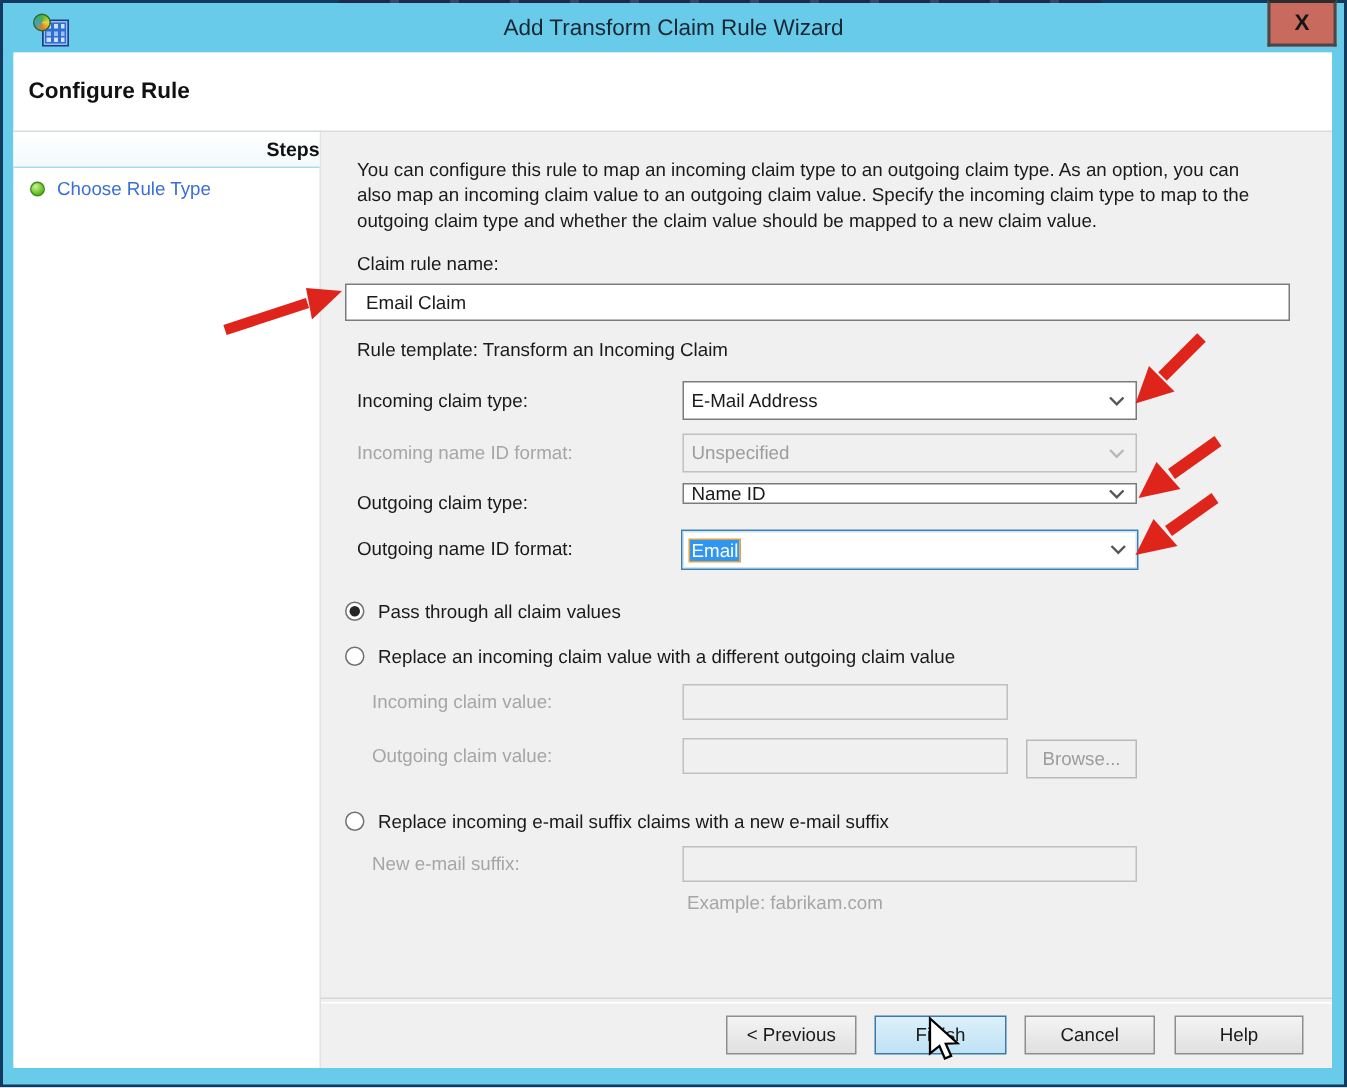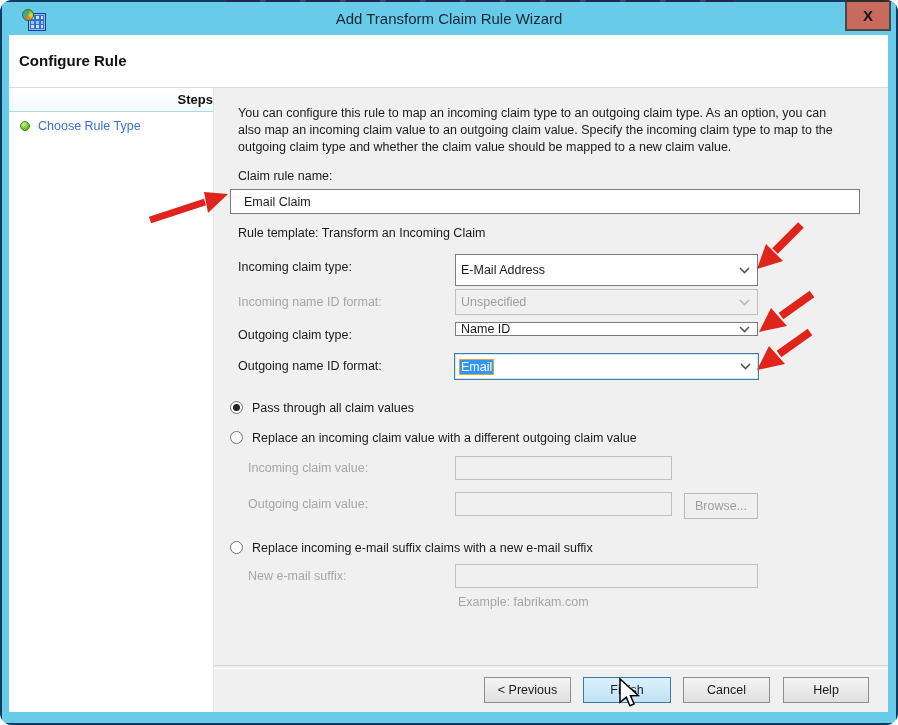--- a/index.html
+++ b/index.html
@@ -1,16 +1,16 @@
 <!DOCTYPE html>
 <html><head>
 <meta charset="utf-8">
 <style>
   html,body{margin:0;padding:0;background:#ffffff;font-family:"Liberation Sans",sans-serif;}
-  .stage{position:relative;width:898px;height:725px;overflow:hidden;background:#ffffff;border-radius:12px;-webkit-font-smoothing:antialiased;}
+  .stage{position:relative;width:898px;height:725px;overflow:hidden;background:#ffffff;-webkit-font-smoothing:antialiased;}
   
   .frame{position:absolute;inset:0;background:#67cbe9;border:2px solid #123a5e;box-sizing:border-box;}
   .top-strip{position:absolute;left:226px;top:0;width:508px;height:6px;background:#20294b;
     background-image:repeating-linear-gradient(90deg,#20294b 0 34px,#39466f 34px 40px);}
   .titlebar{position:absolute;left:2px;top:2px;right:2px;height:33px;background:#67cbe9;}
   .title-text{position:absolute;left:0;right:0;top:8px;text-align:center;font-size:15px;color:#182733;}
   .app-icon{position:absolute;left:20px;top:7px;width:24px;height:22px;}
   .app-icon .globe{position:absolute;left:0;top:0;width:12px;height:12px;border-radius:50%;
     background:conic-gradient(#4caf3e,#e8d23a,#e07a2a,#3aa3c9,#4caf3e);border:1px solid #2b6d2b;box-sizing:border-box;}
   .app-icon .grid{position:absolute;left:7px;top:5px;width:16px;height:16px;background:
@@ -86,21 +86,21 @@
   </div>
 
   <div class="desc">You can configure this rule to map an incoming claim type to an outgoing claim type. As an option, you can also map an incoming claim value to an outgoing claim value. Specify the incoming claim type to map to the outgoing claim type and whether the claim value should be mapped to a new claim value.</div>
 
   <div class="txt" style="left:238px;top:169px;">Claim rule name:</div>
   <input class="field" style="left: 230px; top: 189px; width: 630px; height: 25px;" type="text" value="Email Claim">
 
   <div class="txt" style="left:238px;top:226px;">Rule template: Transform an Incoming Claim</div>
 
   <div class="txt" style="left:238px;top:254px;line-height:26px;">Incoming claim type:</div>
-  <div class="combo" style="left:455px;top:254px;width:303px;height:32px;">
+  <div class="combo" style="left:455px;top:254px;width:303px;height:26px;">
     <span>E-Mail Address</span>
     <span class="chev">
       <svg width="11" height="7" viewBox="0 0 11 7">
           <polyline points="1,1 5.5,5.5 10,1" fill="none" stroke="#555555" stroke-width="1.6"></polyline>
         </svg>
     </span>
   </div>
 
   <div class="txt dim" style="left:238px;top:289px;line-height:26px;">Incoming name ID format:</div>
   <div class="combo disabled" style="left:455px;top:289px;width:303px;height:26px;">

